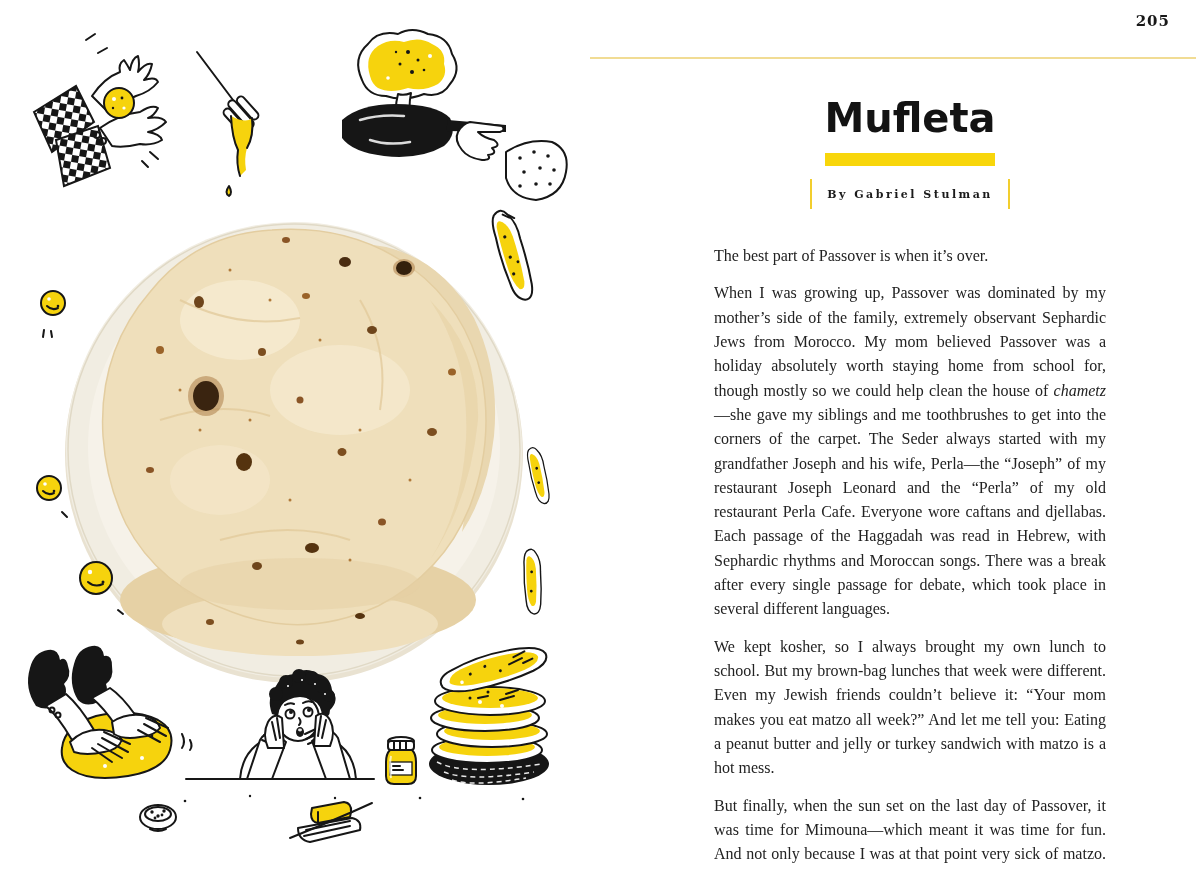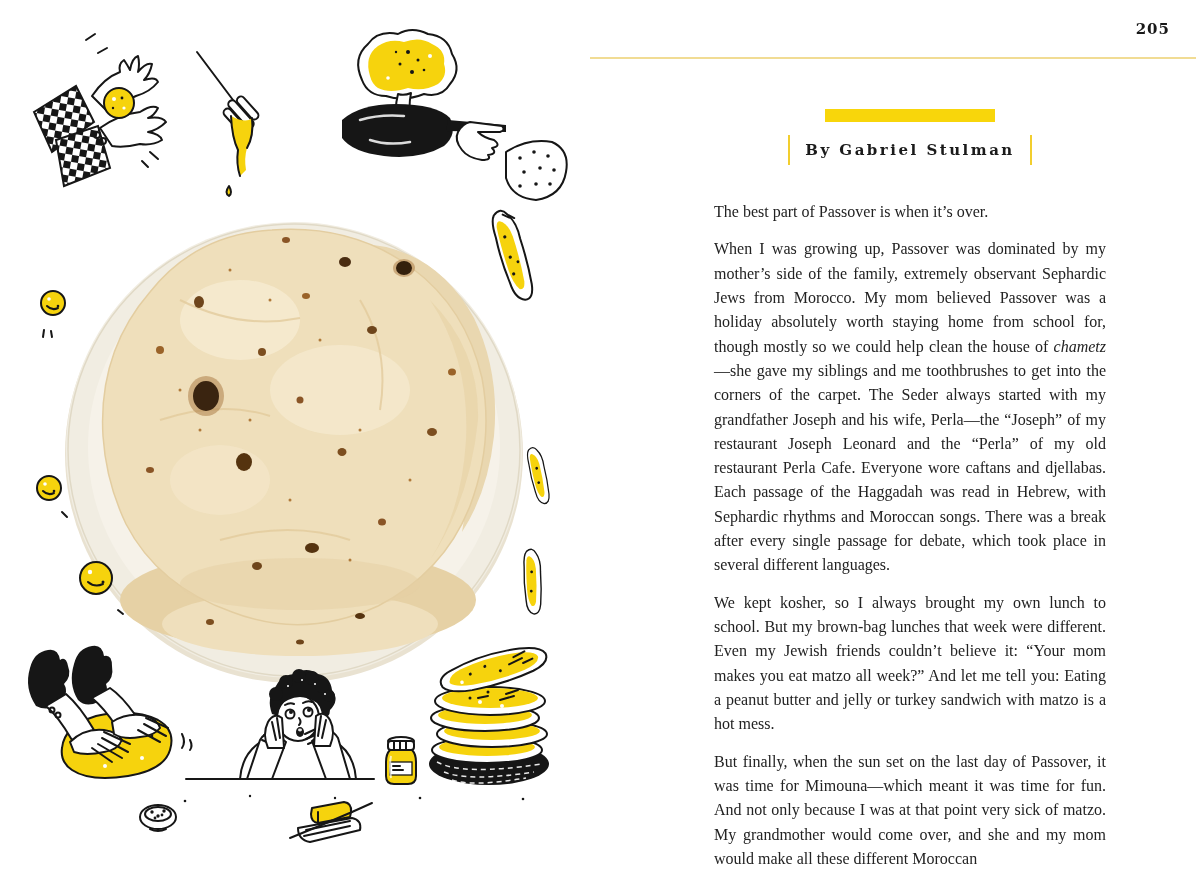--- a/index.html
+++ b/index.html
@@ -3,34 +3,34 @@
 <meta charset="utf-8">
 <style>
   html,body{margin:0;padding:0;}
   body{
     width:1196px;height:872px;position:relative;background:#ffffff;
     font-family:"Liberation Serif", serif;overflow:hidden;color:#1f1f1f;
   }
   .left-page{position:absolute;left:0;top:0;width:598px;height:872px;}
   .left-page svg{display:block;}
   .page-number{
-    position:absolute;top:20px;left:1130px;width:40px;text-align:right;
+    position:absolute;top:12px;left:1130px;width:40px;text-align:right;
     font-family:"DejaVu Serif", serif;font-weight:700;font-size:15px;letter-spacing:1px;color:#181818;
   }
   .top-rule{position:absolute;left:590px;right:0;top:57px;height:2px;background:#F1DC94;}
   .column{position:absolute;left:714px;top:96px;width:392px;}
   .title{
     margin:0;text-align:center;font-family:"DejaVu Sans", sans-serif;font-weight:700;
     font-size:40px;line-height:1.1;color:#131313;letter-spacing:0px;
   }
   .title-bar{width:170px;height:13px;background:#F8D60B;margin:13px auto 0;}
   .byline-row{margin-top:13px;display:flex;align-items:center;justify-content:center;gap:15px;}
   .vbar{width:2px;height:30px;background:#F2CE2E;}
   .byline-text{
-    font-family:"DejaVu Serif", serif;font-weight:700;font-size:15px;
+    font-family:"DejaVu Serif", serif;font-weight:700;font-size:11px;
     letter-spacing:2.5px;color:#1b1b1b;white-space:nowrap;
   }
   .body-text{margin-top:35px;font-size:16px;line-height:1.52;text-align:justify;color:#222;}
   .body-text p{margin:0 0 13px 0;}
   .body-text em{}
   
   .s{stroke:#161616;stroke-width:2;stroke-linecap:round;stroke-linejoin:round;fill:none;}
   .sw{stroke:#161616;stroke-width:2;stroke-linecap:round;stroke-linejoin:round;fill:#ffffff;}
   .sy{stroke:#161616;stroke-width:2;stroke-linecap:round;stroke-linejoin:round;fill:#F6D30D;}
   .k{fill:#161616;}
@@ -321,20 +321,21 @@
         <circle cx="420" cy="798" r="1.3"></circle>
     <circle cx="523" cy="799" r="1.3"></circle>
   </g>
 </svg>
 </div>
 
 <div class="page-number">205</div>
 <div class="top-rule"></div>
 
 <div class="column">
+  <h1 class="title">Mufleta</h1>
   <div class="title-bar"></div>
   <div class="byline-row">
     <span class="vbar"></span>
     <span class="byline-text">By Gabriel Stulman</span>
     <span class="vbar"></span>
   </div>
 
   <div class="body-text">
     <p>The best part of Passover is when it’s over.</p>
     <p><span>When I was growing up, Passover was dominated by my mother’s side of the family, extremely observant Sephardic Jews from Morocco. My mom believed Passover was a holiday absolutely worth staying home from school for, though mostly so we could help clean the house of </span><em>chametz</em><span>—she gave my siblings and me toothbrushes to get into the corners of the carpet. The Seder always started with my grandfather Joseph and his wife, Perla—the “Joseph” of my restaurant Joseph Leonard and the “Perla” of my old restaurant Perla Cafe. Everyone wore caftans and djellabas. Each passage of the Haggadah was read in Hebrew, with Sephardic rhythms and Moroccan songs. There was a break after every single passage for debate, which took place in several different languages.</span></p>

